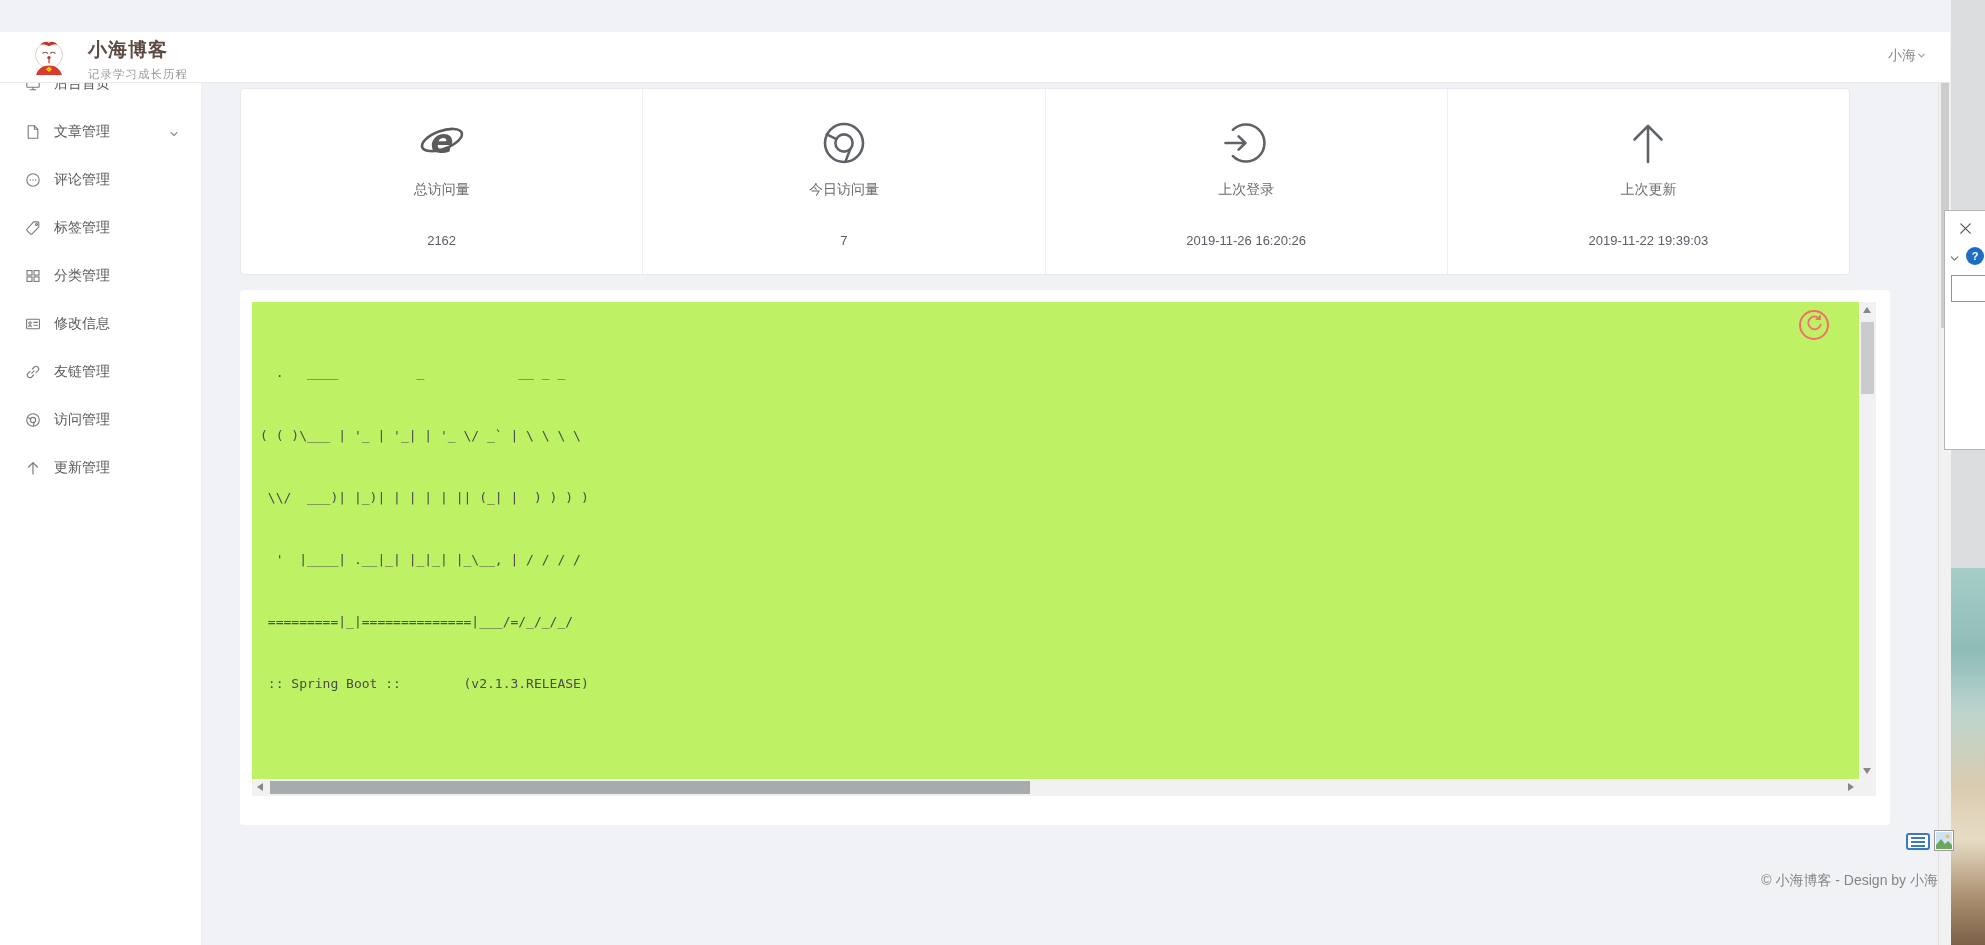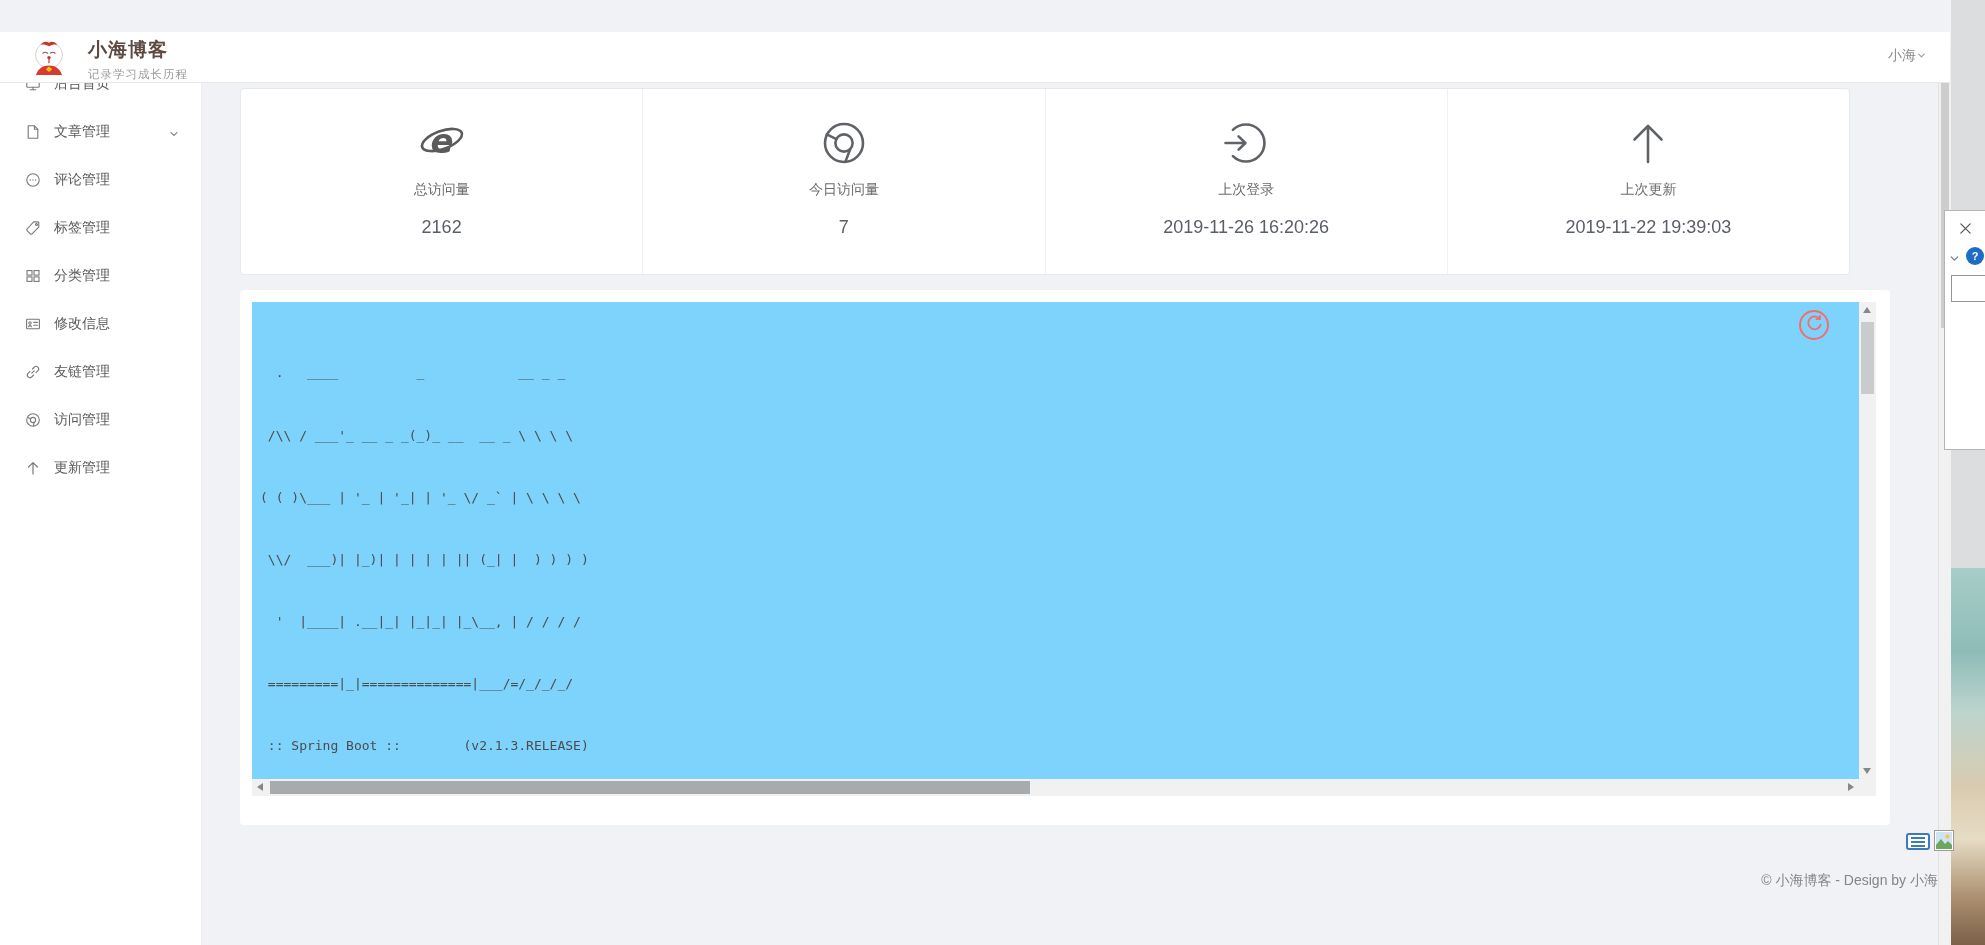--- a/index.html
+++ b/index.html
@@ -28,25 +28,25 @@
          text-align:center;font-size:13.5px;color:#666;background:#fff;}
   .motto div{margin-top:22px;}
 
   
   .stats-card{position:absolute;left:240px;top:88px;width:1608px;height:185px;background:#fff;
               border:1px solid #e6e8eb;border-radius:4px;display:flex;z-index:2;}
   .stat-col{flex:1;text-align:center;padding-top:30px;border-right:1px solid #eef0f3;}
   .stat-col:last-child{border-right:none;}
   .stat-icon{height:48px;}
   .stat-label{margin-top:14px;font-size:14px;color:#6b6b6b;}
-  .stat-value{margin-top:18px;font-size:18px;color:#5a5e66;}
+  .stat-value{margin-top:34px;font-size:13px;color:#5a5e66;}
 
   .console-card{position:absolute;left:240px;top:290px;width:1650px;height:535px;background:#fff;
                 border-radius:4px;z-index:2;}
-  .console-box{position:absolute;left:12px;top:12px;width:1624px;height:494px;background:#7dd3fc;overflow:hidden;}
+  .console-box{position:absolute;left:12px;top:12px;width:1624px;height:494px;background:#bef264;overflow:hidden;}
   .console-text{position:absolute;left:8px;top:20px;right:17px;bottom:17px;overflow:hidden;
                 font-family:"DejaVu Sans Mono",monospace;font-size:13px;line-height:20.7px;
                 color:#4c4c4c;white-space:pre;}
   .refresh-btn{position:absolute;right:47px;top:8px;width:30px;height:30px;border:2px solid #f56c6c;
                border-radius:50%;box-sizing:border-box;background:transparent;cursor:pointer;
                display:flex;align-items:center;justify-content:center;z-index:3;}
 
   
   .vsb{position:absolute;right:0;top:0;width:17px;bottom:17px;background:#f1f1f2;}
   .vsb-thumb{position:absolute;left:2px;right:2px;top:20px;height:72px;background:#c9cbcd;}
@@ -270,21 +270,20 @@
       <div class="stat-label">上次更新</div>
       <div class="stat-value">2019-11-22 19:39:03</div>
     </div>
   </div>
 
   <div class="console-card">
     <div class="console-box">
 
       <div class="console-text">
         <div>  .   ____          _            __ _ _</div>
-        <div> /\\ / ___'_ __ _ _(_)_ __  __ _ \ \ \ \</div>
         <div>( ( )\___ | '_ | '_| | '_ \/ _` | \ \ \ \</div>
         <div> \\/  ___)| |_)| | | | | || (_| |  ) ) ) )</div>
         <div>  '  |____| .__|_| |_|_| |_\__, | / / / /</div>
         <div> =========|_|==============|___/=/_/_/_/</div>
         <div> :: Spring Boot ::        (v2.1.3.RELEASE)</div>
         
         
         
         
         

